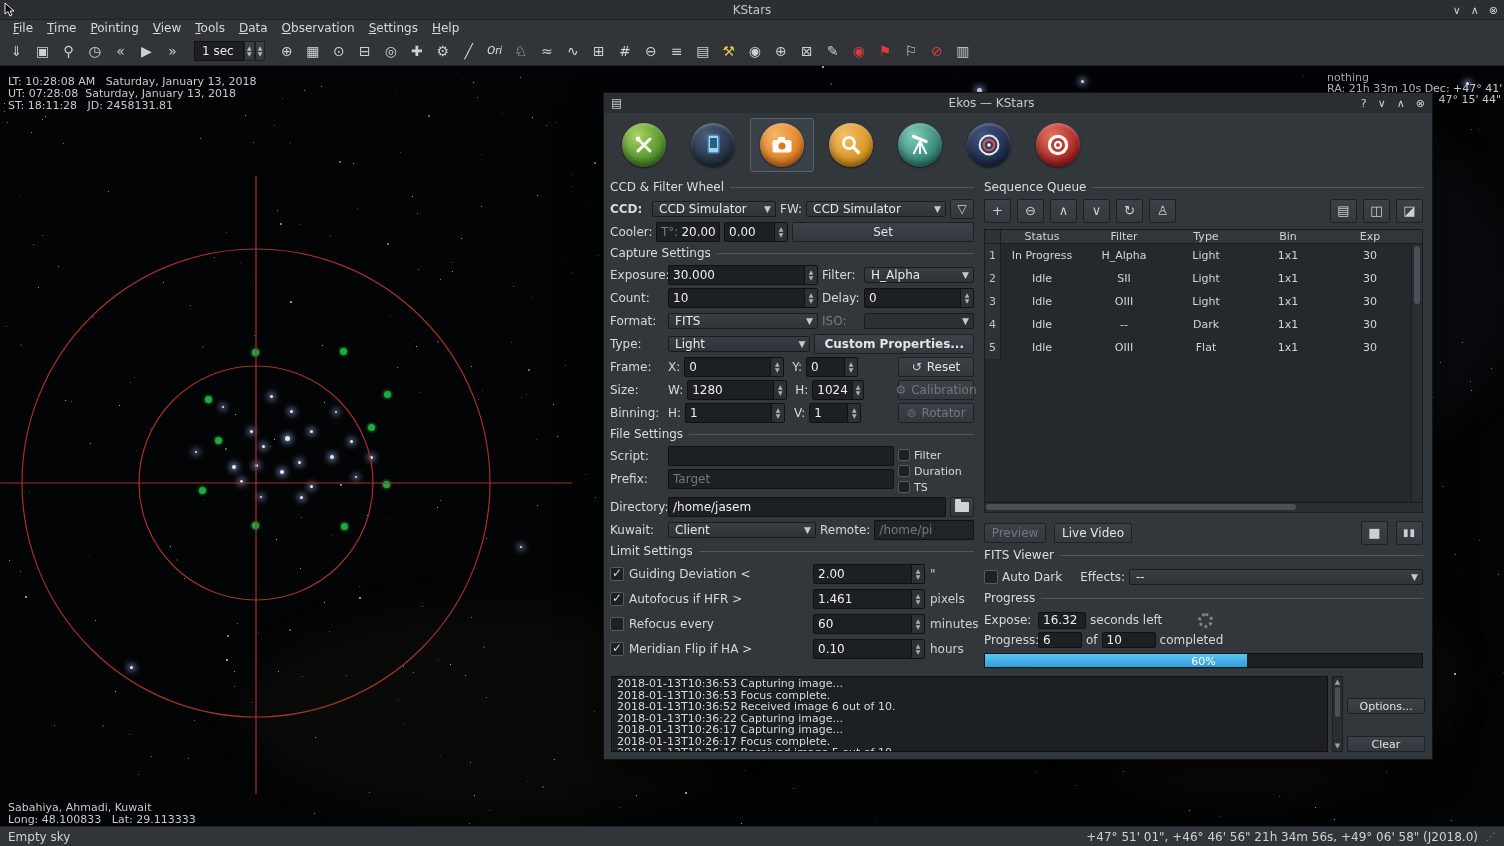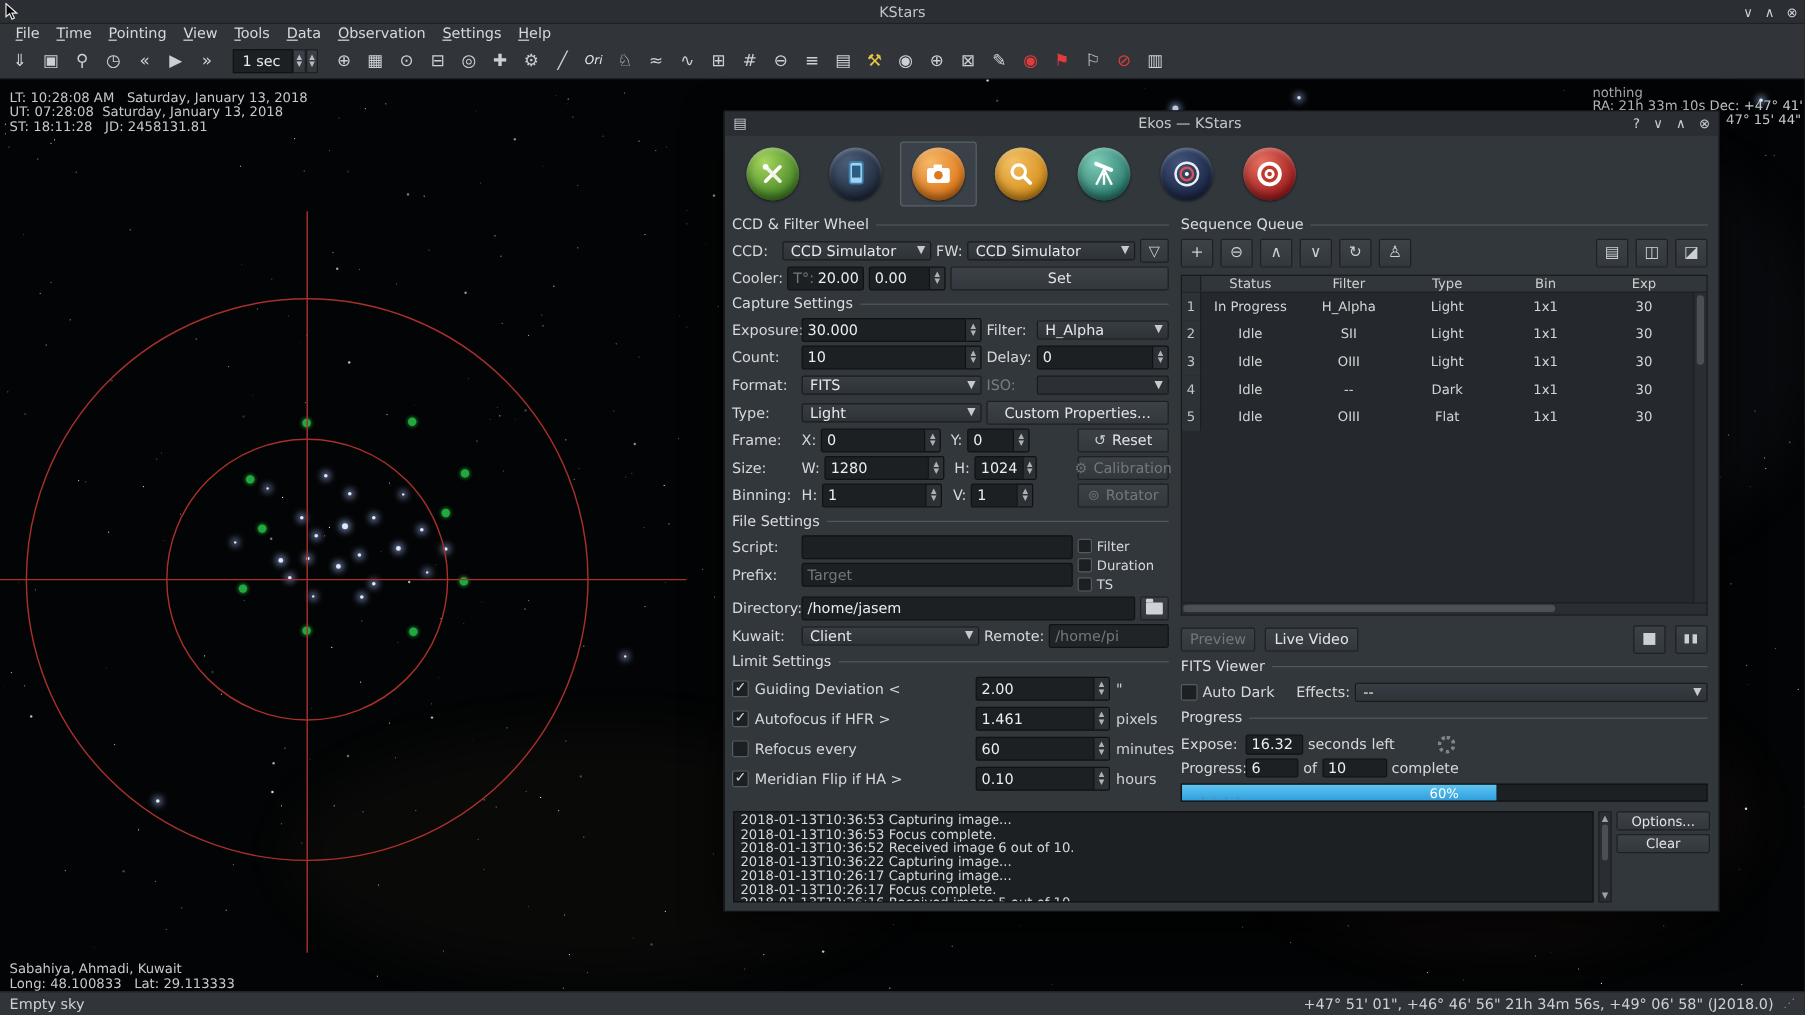--- a/index.html
+++ b/index.html
@@ -124,21 +124,21 @@
   .pbar{position:relative;height:15px;background:#1d2023;border:1px solid #0f1113;margin-top:4px;}
   .pfill{position:absolute;left:0;top:0;bottom:0;background:linear-gradient(#5ec5f2,#2f9fdc);}
   .ptext{position:absolute;inset:0;text-align:center;font-size:11px;color:#fff;line-height:15px;}
 
   
   .split{position:absolute;left:0;right:0;bottom:90px;text-align:center;color:#70757a;font-size:9px;letter-spacing:2px;height:6px;line-height:6px;}
   .logwrap{position:absolute;left:7px;right:7px;bottom:7px;display:flex;gap:4px;}
   .logbox{flex:1;height:76px;background:#1d2023;border:1px solid #0f1113;padding:1px 5px;overflow:hidden;font-size:11px;line-height:11.5px;color:#d6d9db;}
   .logscroll{width:11px;height:76px;background:#2a2e32;border:1px solid #1c1f22;position:relative;display:flex;flex-direction:column;align-items:center;justify-content:space-between;padding:1px 0;color:#9da2a6;font-size:7px;}
   .lthumb{position:absolute;left:2px;right:2px;top:10px;height:30px;background:#4a5056;border-radius:3px;}
-  .logbtns{width:78px;display:flex;flex-direction:column;gap:3px;}
+  .logbtns{width:78px;display:flex;flex-direction:column;justify-content:flex-end;gap:22px;}
   .logbtns .btn{height:16px;font-size:11px;padding:0 6px;}
 
   .cursor{position:absolute;left:4px;top:2px;z-index:99;}
 </style>
 </head>
 <body>
 
 <div id="root">
 
   <div class="titlebar">
@@ -941,21 +941,21 @@
     <div class="cols">
 
       <div class="lpanel">
 
         <div class="ghead">
             <span class="t">CCD &amp; Filter Wheel</span>
             <span class="line"></span>
           </div>
 
         <div class="row">
-          <span class="lbl" style="width:38px;">CCD:</span>
+          <span class="lbl" style="width:38px;font-weight:bold;">CCD:</span>
           <span class="combo" style="width:124px;">
               <span class="cval">CCD Simulator</span>
               <span class="caret">▼</span>
             </span>
           <span class="slbl">FW:</span>
           <span class="combo" style="flex:1;">
               <span class="cval">CCD Simulator</span>
               <span class="caret">▼</span>
             </span>
           <span class="btn" style="width:24px;padding:0;">
@@ -1033,21 +1033,21 @@
               <span class="caret">▼</span>
             </span>
         </div>
 
         <div class="row">
           <span class="lbl">Type:</span>
           <span class="combo" style="width:150px;">
               <span class="cval">Light</span>
               <span class="caret">▼</span>
             </span>
-          <span class="btn" style="flex:1;">
+          <span class="btn" style="flex:1;font-weight:bold;">
               <span>Custom Properties...</span>
             </span>
         </div>
 
         <div class="row">
           <span class="lbl">Frame:</span>
           <span class="slbl">X:</span>
           <span class="spinbox" style="width:100px;">
               <span class="val">0</span>
               <span class="sarr">
@@ -1400,21 +1400,21 @@
         </div>
         <div class="row" style="height:18px;margin-bottom:0;">
           <span class="lbl" style="width:50px;">Progress:</span>
           <span class="field" style="width:44px;height:16px;">
               <span>6</span>
             </span>
           <span>of</span>
           <span class="field" style="width:54px;height:16px;">
               <span>10</span>
             </span>
-          <span>complete</span>
+          <span>completed</span>
         </div>
         <div class="pbar">
           <span class="pfill" style="width: 60%;"></span>
           <span class="ptext">60%</span>
         </div>
       </div>
     </div>
 
     <div class="split">· · · ·</div>
     <div class="logwrap">

